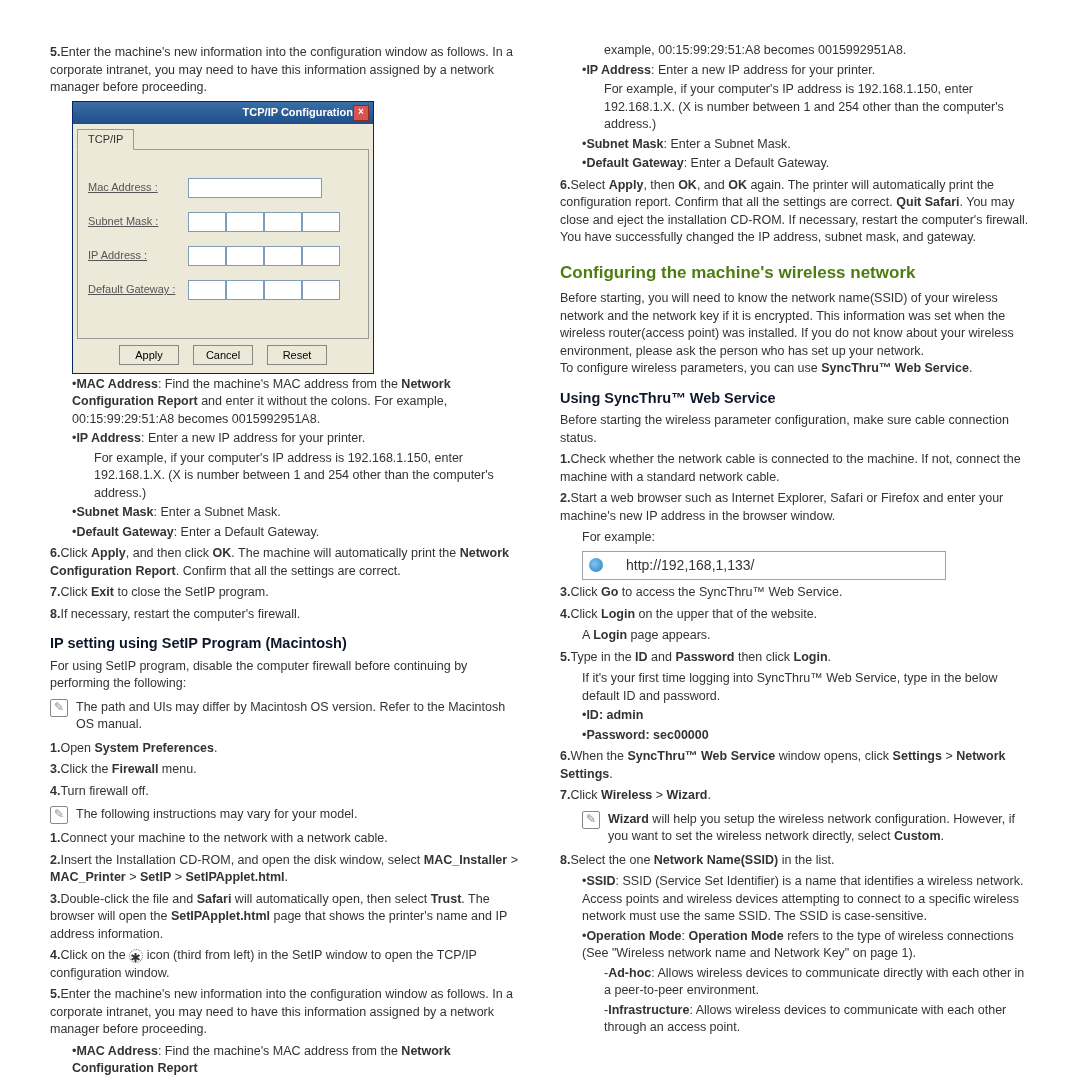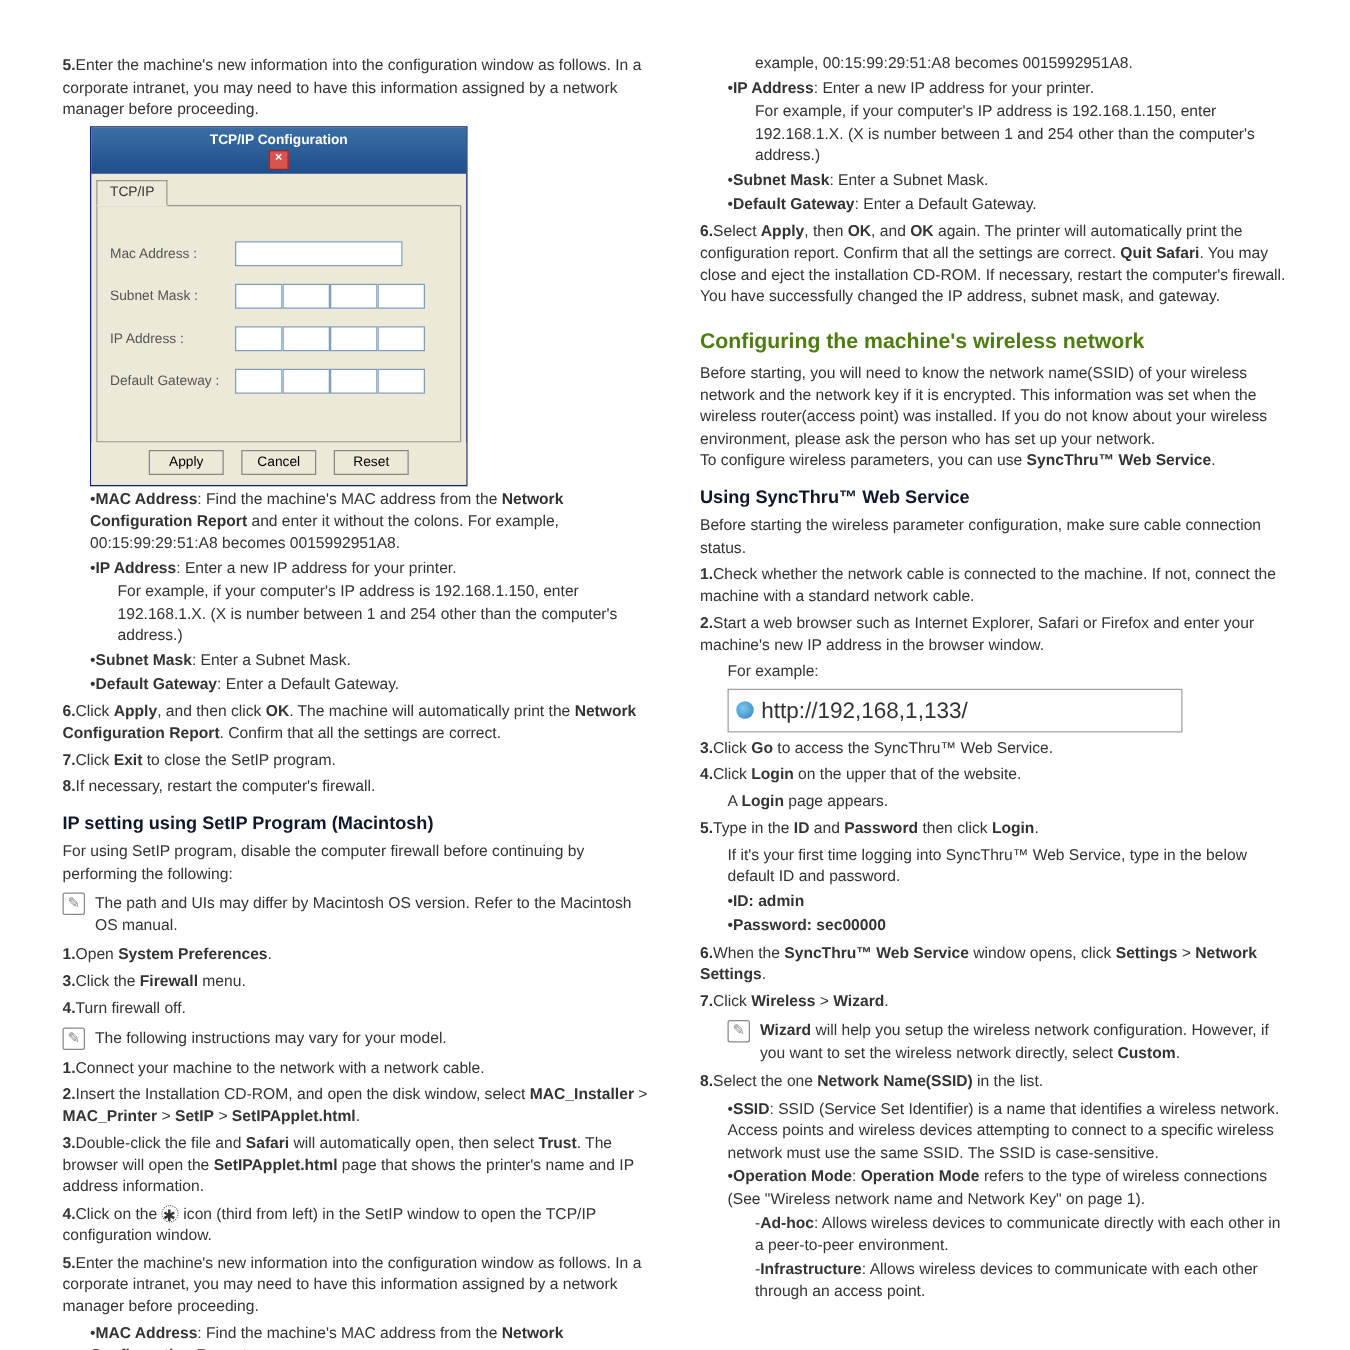--- a/index.html
+++ b/index.html
@@ -42,26 +42,25 @@
   .dialog {
     width: 300px;
     margin-left: 22px;
     border: 1px solid #0a246a;
     background: #ece9d8;
     font-size: 11px;
   }
   .dialog-titlebar {
     display: flex;
     align-items: center;
-    justify-content: space-between;
+    justify-content: flex-end;
     background: linear-gradient(#3b6ea5, #1f4e8a);
     color: #fff;
     padding: 3px 4px;
     font-weight: bold;
-    flex-direction: column;
   }
   .close-btn {
     width: 14px; height: 14px;
     background: #d9534f;
     border: 1px solid #8a2b2b;
     color: #fff;
     font-size: 10px;
     line-height: 12px;
     text-align: center;
     font-weight: bold;
@@ -81,21 +80,21 @@
     border: 1px solid #999;
     margin: 0 4px;
     padding: 14px 10px 24px 10px;
     background: #ece9d8;
   }
   .fieldrow {
     display: flex;
     align-items: center;
     margin: 14px 0;
   }
-  .fieldrow label { width: 100px; color: #555; }
+  .fieldrow label { width: 100px; color: #555; text-decoration: underline; }
   .octets { display: flex; gap: 0; }
   .octets input {
     width: 32px; height: 16px;
     border: 1px solid #7f9db9;
     text-align: center;
     font-size: 11px;
   }
   .singleinput {
     width: 128px; height: 16px;
     border: 1px solid #7f9db9;
@@ -130,23 +129,23 @@
     line-height: 14px;
     text-align: center;
   }
 
   .urlbar {
     margin: 4px 0 4px 22px;
     border: 1px solid #a0a0a0;
     padding: 4px 6px;
     display: flex;
     align-items: center;
-    gap: 6px;
+    gap: 23px;
     width: 350px;
-    font-size: 18px;
+    font-size: 14px;
     background: #fff;
   }
   .urlbar .ie {
     width: 14px; height: 14px;
     background: radial-gradient(circle at 40% 40%, #7ec6f0, #2a7fbf);
     border-radius: 50%;
     position: relative;
   }
 </style>
 </head>

